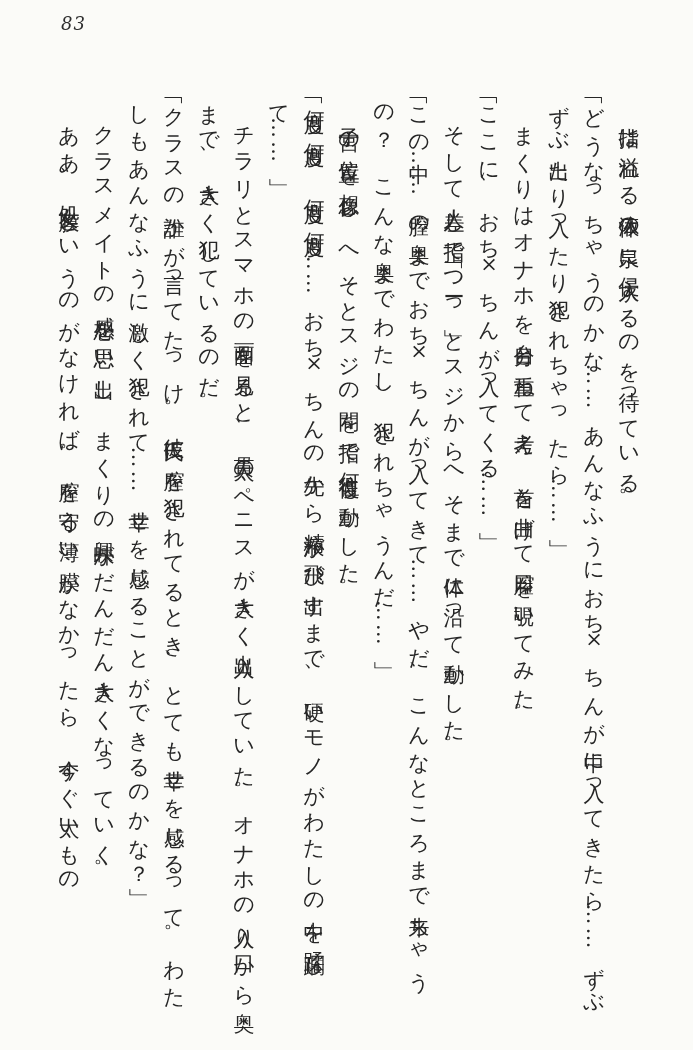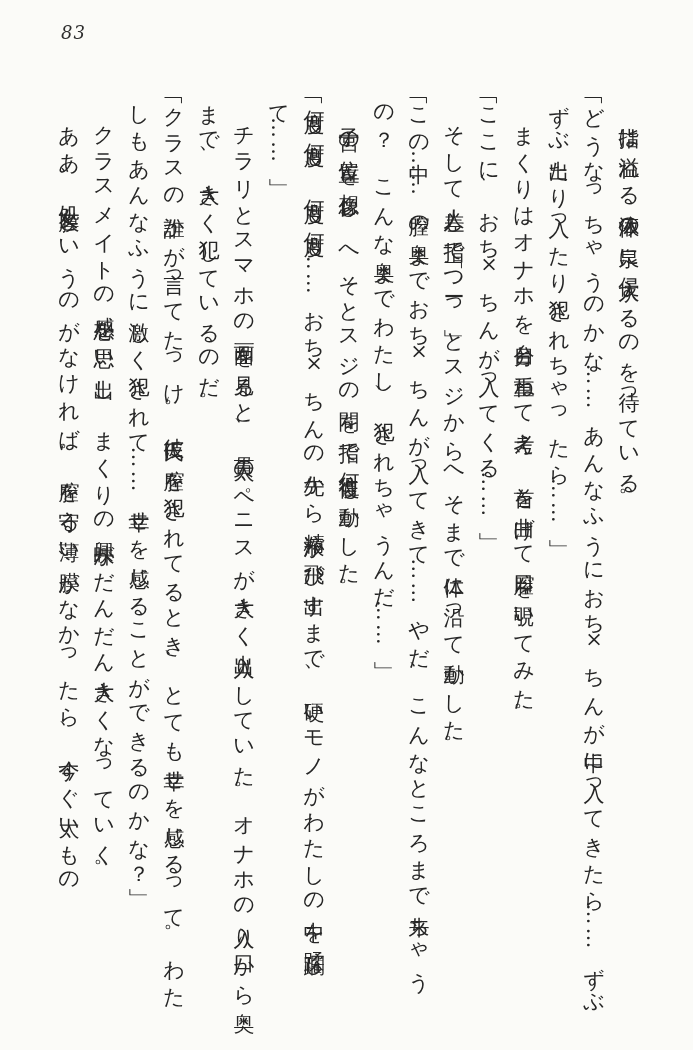--- a/index.html
+++ b/index.html
@@ -13,21 +13,21 @@
     overflow: hidden;
     position: relative;
     font-family: "DejaVu Serif", "Liberation Serif", serif;
   }
   .book-page {
     position: absolute;
     inset: 0;
   }
   .page-number {
     position: absolute;
-    top: 22px;
+    top: 13px;
     left: 61px;
     font-size: 18px;
     color: #2e2e2e;
     letter-spacing: 1px;
     font-style: oblique 4deg;
   }
   .text-block {
     position: absolute;
     top: 90px;
     right: 47px;

